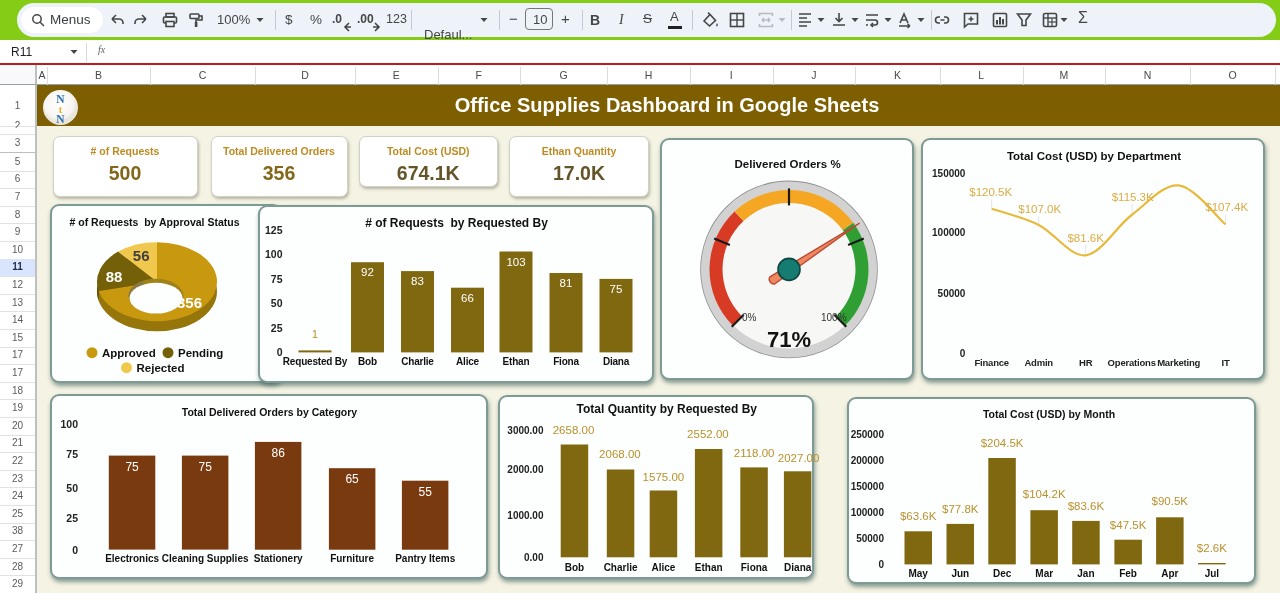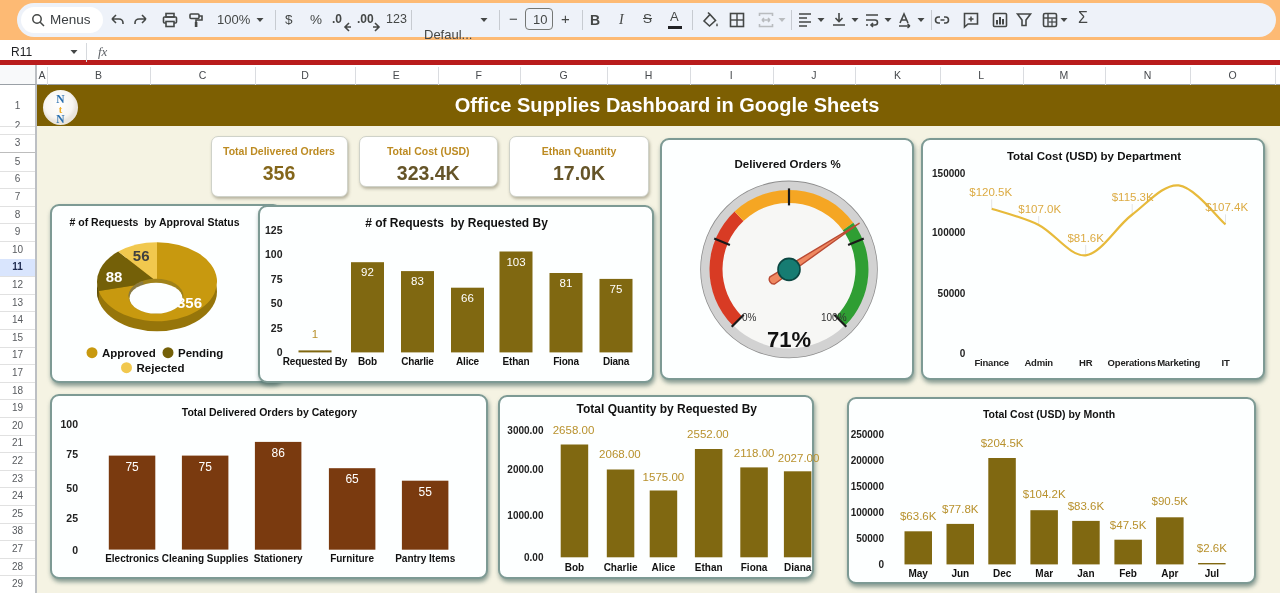--- a/index.html
+++ b/index.html
@@ -1,24 +1,24 @@
 <!DOCTYPE html>
 <html><head><meta charset="utf-8"><style>
 
 *{margin:0;padding:0;box-sizing:border-box;}
 html,body{width:1280px;height:593px;overflow:hidden;}
 body{font-family:"Liberation Sans",sans-serif;background:#fff;position:relative;}
 .abs{position:absolute;}
-#toolbar{left:0;top:0;width:1280px;height:40px;background:#fdba74;}
+#toolbar{left:0;top:0;width:1280px;height:40px;background:#84cc16;}
 #tbc{position:absolute;left:17px;top:3px;width:1259px;height:34px;background:#eef2f9;border-radius:17px;}
 .tbtxt{position:absolute;color:#444746;font-size:13px;top:12px;}
 .tsep{position:absolute;top:10px;width:1px;height:20px;background:#c7cbd1;}
 #menus{position:absolute;left:21px;top:7px;width:82px;height:26px;background:#fff;border-radius:13px;}
 #menus span{position:absolute;left:29px;top:5px;font-size:13.5px;color:#3c4043;}
-#fbar{left:0;top:40px;width:1280px;height:25px;background:#fff;border-bottom:5px solid #b91c1c;}
+#fbar{left:0;top:40px;width:1280px;height:25px;background:#fff;border-bottom:2px solid #b91c1c;}
 #colhead{left:0;top:65px;width:1280px;height:20px;background:#fff;border-bottom:1px solid #9aa0a6;}
 .cl{position:absolute;top:4px;font-size:10.5px;color:#46494d;transform:translateX(-50%);}
 .cb{position:absolute;top:2px;width:1px;height:18px;background:#dadce0;}
 #corner{left:0;top:65px;width:37px;height:20px;background:#f8f9fa;border-right:2px solid #bcbfc3;border-bottom:1px solid #9aa0a6;}
 #rowhead{left:0;top:85px;width:37px;height:508px;background:#fff;border-right:2px solid #bcbfc3;}
 .rn{position:absolute;left:0;width:35px;text-align:center;font-size:10px;color:#585b5f;}
 .rl{position:absolute;left:0;width:35px;height:1px;background:#e1e1e1;}
 #canvas{left:37px;top:85px;width:1243px;height:508px;background:#f5f3e3;}
 #titlebar{left:0;top:0;width:1243px;height:41px;background:#7d5f02;}
 #titlebar .t{position:absolute;left:0;top:9px;width:1260px;text-align:center;color:#fff;font-weight:bold;font-size:20px;letter-spacing:0;}
@@ -157,21 +157,21 @@
       <path d="M0.5 1 L4 5 L7.5 1 Z" fill="#444746"></path>
     </svg>
     <div class="tbtxt" style="left:1078px;font-size:16px;top:9px">Σ</div>
   </div>
 <div id="fbar" class="abs">
     <div class="abs" style="left:11px;top:5px;font-size:12px;color:#202124">R11</div>
     <svg class="abs" style="left:70px;top:9px" width="8" height="6" viewBox="0 0 8 6">
       <path d="M0.5 1 L4 5 L7.5 1 Z" fill="#444746"></path>
     </svg>
     <div class="abs" style="left:86px;top:3px;width:1px;height:19px;background:#d6d9dd"></div>
-    <div class="abs" style="left:98px;top:4px;font-size:13px;font-style:italic;color:#5f6368;font-family:'Liberation Serif',serif">fx</div>
+    <div class="abs" style="left:98px;top:4px;font-size:10px;font-style:italic;color:#5f6368;font-family:'Liberation Serif',serif">fx</div>
   </div>
 <div id="colhead" class="abs">
     <div class="cl" style="left:42px">A</div>
     <div class="cl" style="left:98.5px">B</div>
     <div class="cl" style="left:202.5px">C</div>
     <div class="cl" style="left:305px">D</div>
     <div class="cl" style="left:396.2px">E</div>
     <div class="cl" style="left:478.8px">F</div>
     <div class="cl" style="left:563.5px">G</div>
     <div class="cl" style="left:648.5px">H</div>
@@ -268,27 +268,31 @@
           <stop offset="0%" stop-color="#ffffff"></stop>
           <stop offset="80%" stop-color="#f8f6f2"></stop>
           <stop offset="100%" stop-color="#eae5dd"></stop>
         </radialGradient>
       </defs>
 <circle cx="19.5" cy="17.5" r="17.5" fill="url(#lg)"></circle>
 <text x="19.5" y="13" text-anchor="middle" style="font-family:'Liberation Serif',serif" font-weight="bold" font-size="11.5" fill="#2a6fae">N</text>
 <text x="19.5" y="22.7" text-anchor="middle" style="font-family:'Liberation Serif',serif" font-weight="bold" font-size="10.5" fill="#eeaf2b">t</text>
 <text x="19.5" y="33.3" text-anchor="middle" style="font-family:'Liberation Serif',serif" font-weight="bold" font-size="11.5" fill="#2a6fae">N</text>
 </svg>
+    <div class="kpi" style="left:15.5px;top:51.2px;width:145px;height:61px">
+      <div class="l"># of Requests</div>
+      <div class="v" style="color:#84661a">500</div>
+    </div>
     <div class="kpi" style="left:173.5px;top:51.2px;width:137px;height:61px">
       <div class="l">Total Delivered Orders</div>
       <div class="v" style="color:#84661a">356</div>
     </div>
     <div class="kpi" style="left:322px;top:51.2px;width:138.5px;height:51px">
       <div class="l">Total Cost (USD)</div>
-      <div class="v" style="color:#655428">323.4K</div>
+      <div class="v" style="color:#655428">674.1K</div>
     </div>
     <div class="kpi" style="left:472px;top:51.2px;width:140px;height:61px">
       <div class="l">Ethan Quantity</div>
       <div class="v" style="color:#655428">17.0K</div>
     </div>
     <div class="card" style="left:13px;top:119.3px;width:232px;height:179px"><svg width="194" height="175" viewBox="0 0 194 175">
         <text x="102.5" y="20.2" text-anchor="middle" font-weight="bold" font-size="10.5" fill="#111"># of Requests&nbsp; by Approval Status</text>
         <ellipse cx="105.0" cy="85.7" rx="60" ry="39.5" fill="#96750a"></ellipse>
         <path d="M 46.7 85 L 46.7 95 A 60 39.5 0 0 1 45 85.7 L 45 75.7 A 60 39.5 0 0 0 46.7 85 Z" fill="#5c4d08"></path>
         <path d="M 105.0 75.7 L 105 36.2 A 60 39.5 0 1 1 46.7 85 Z" fill="#c8990f"></path>

